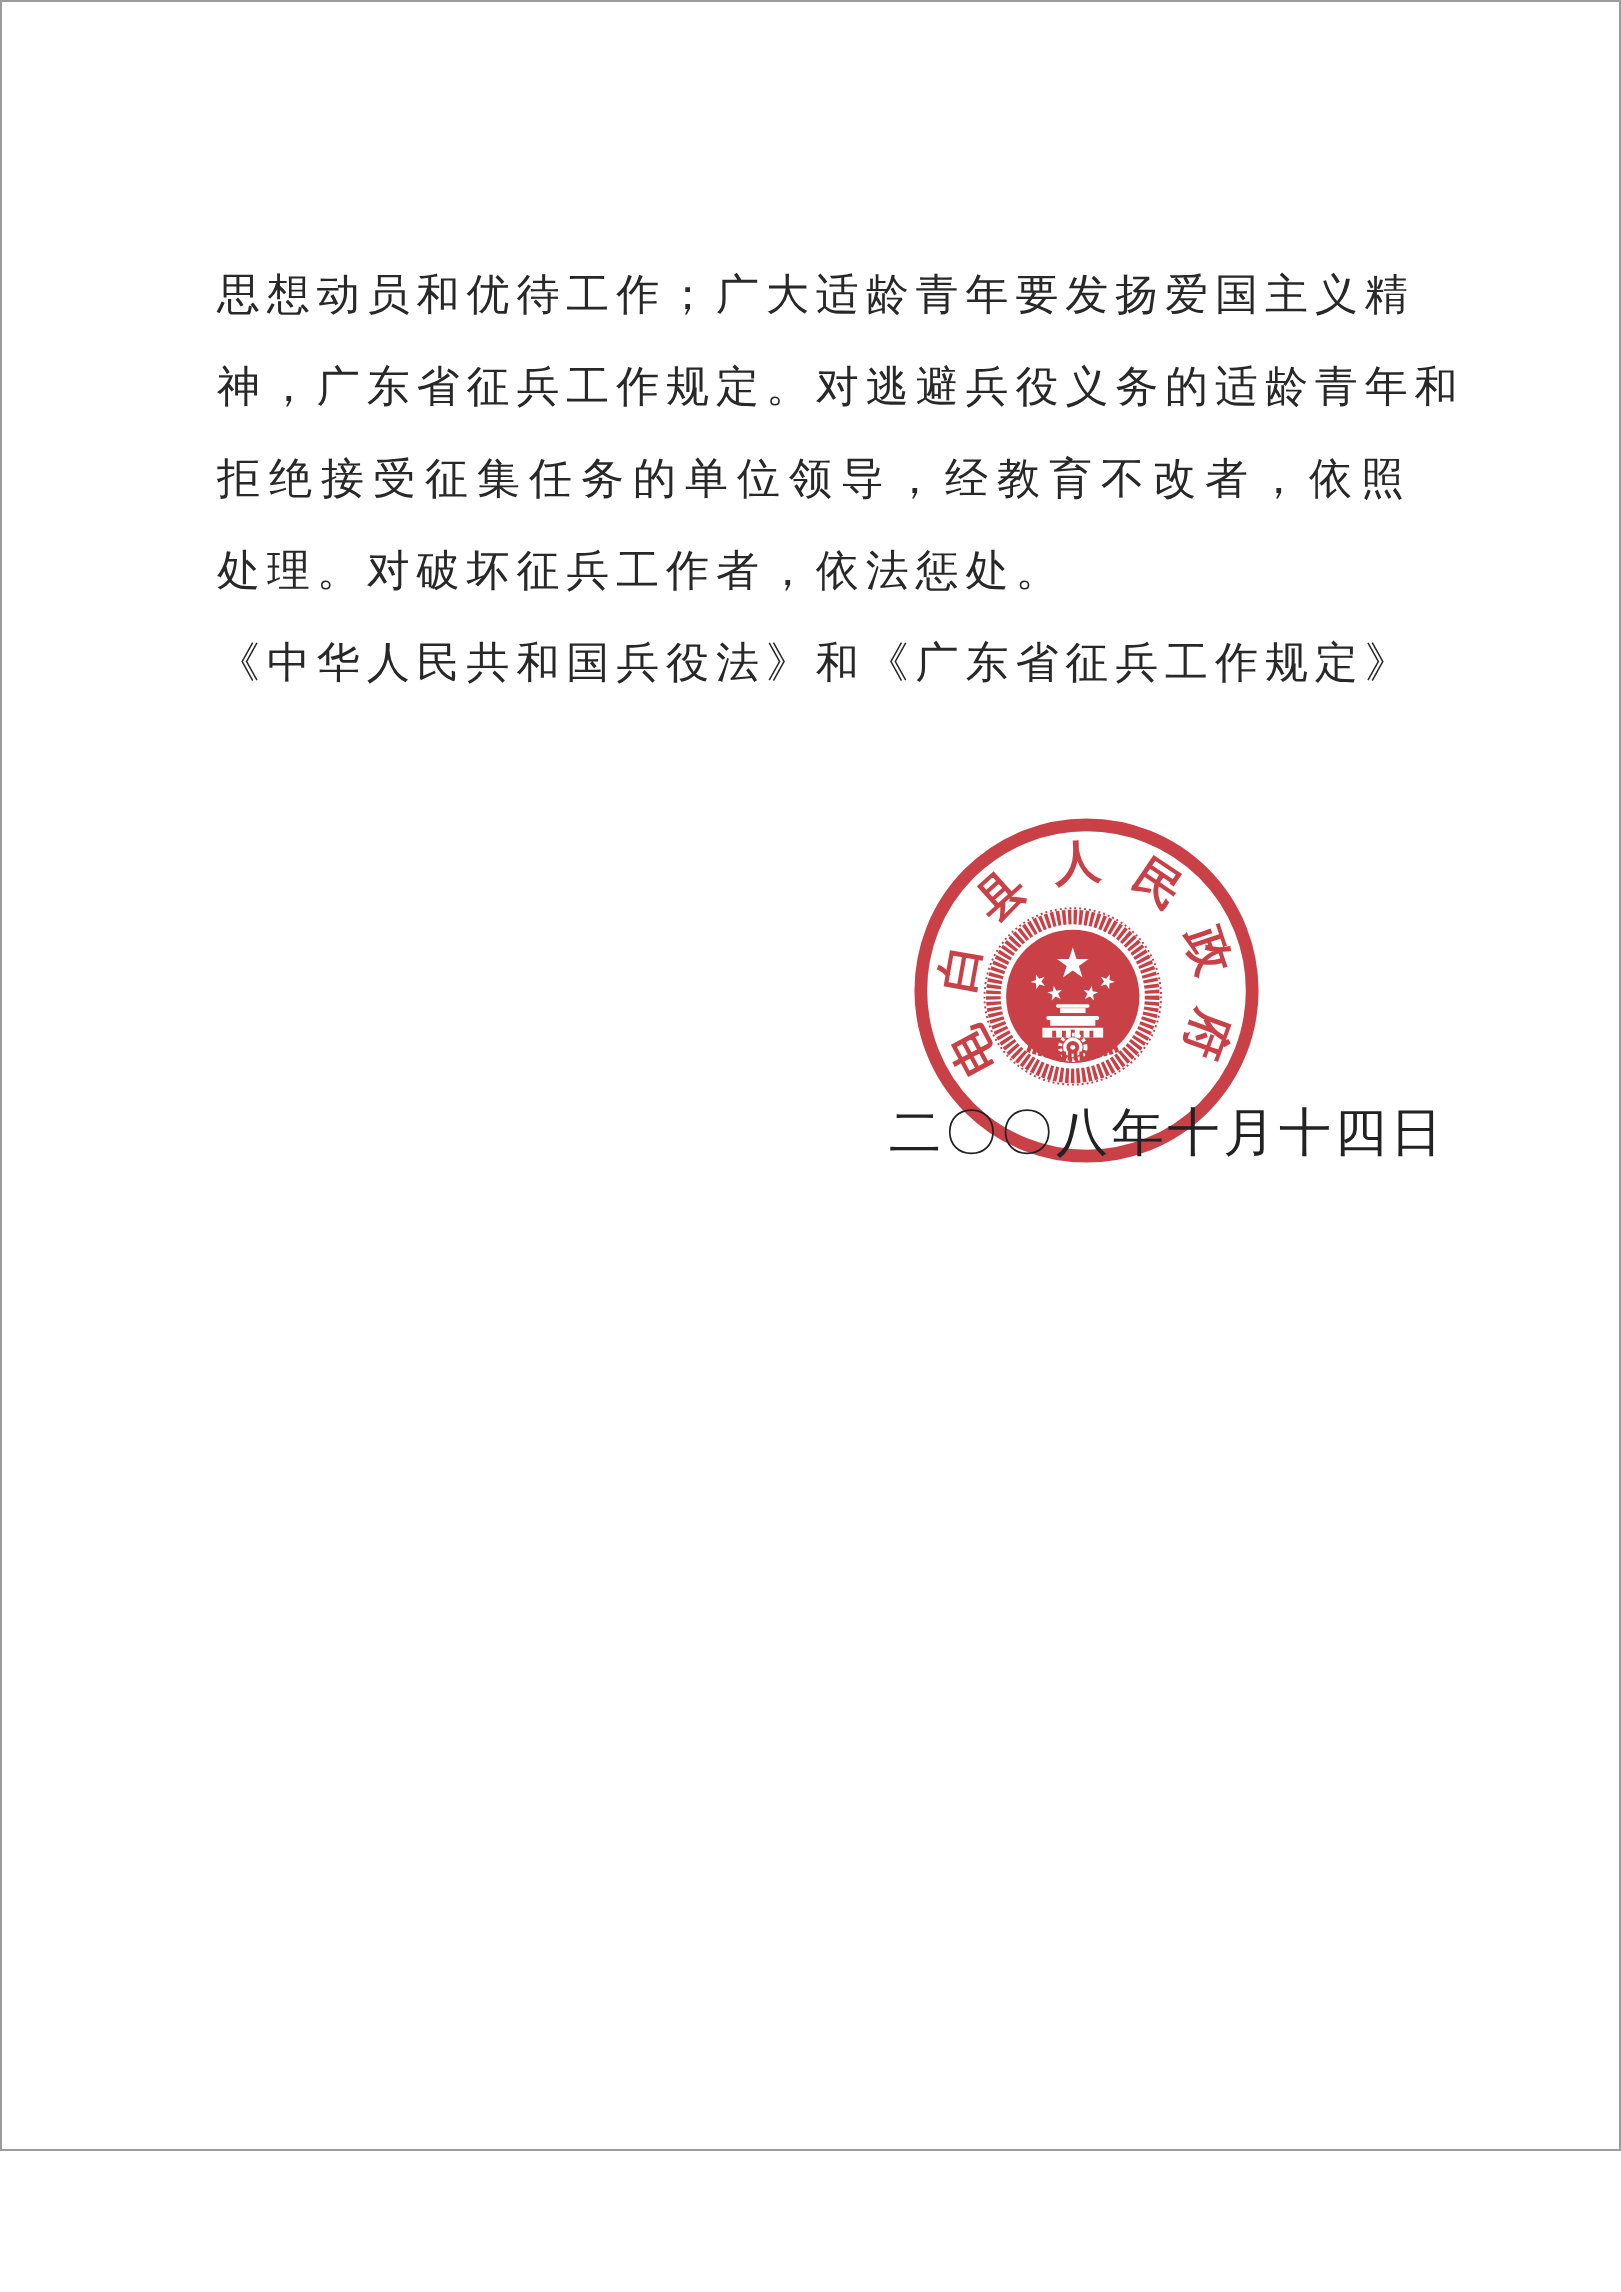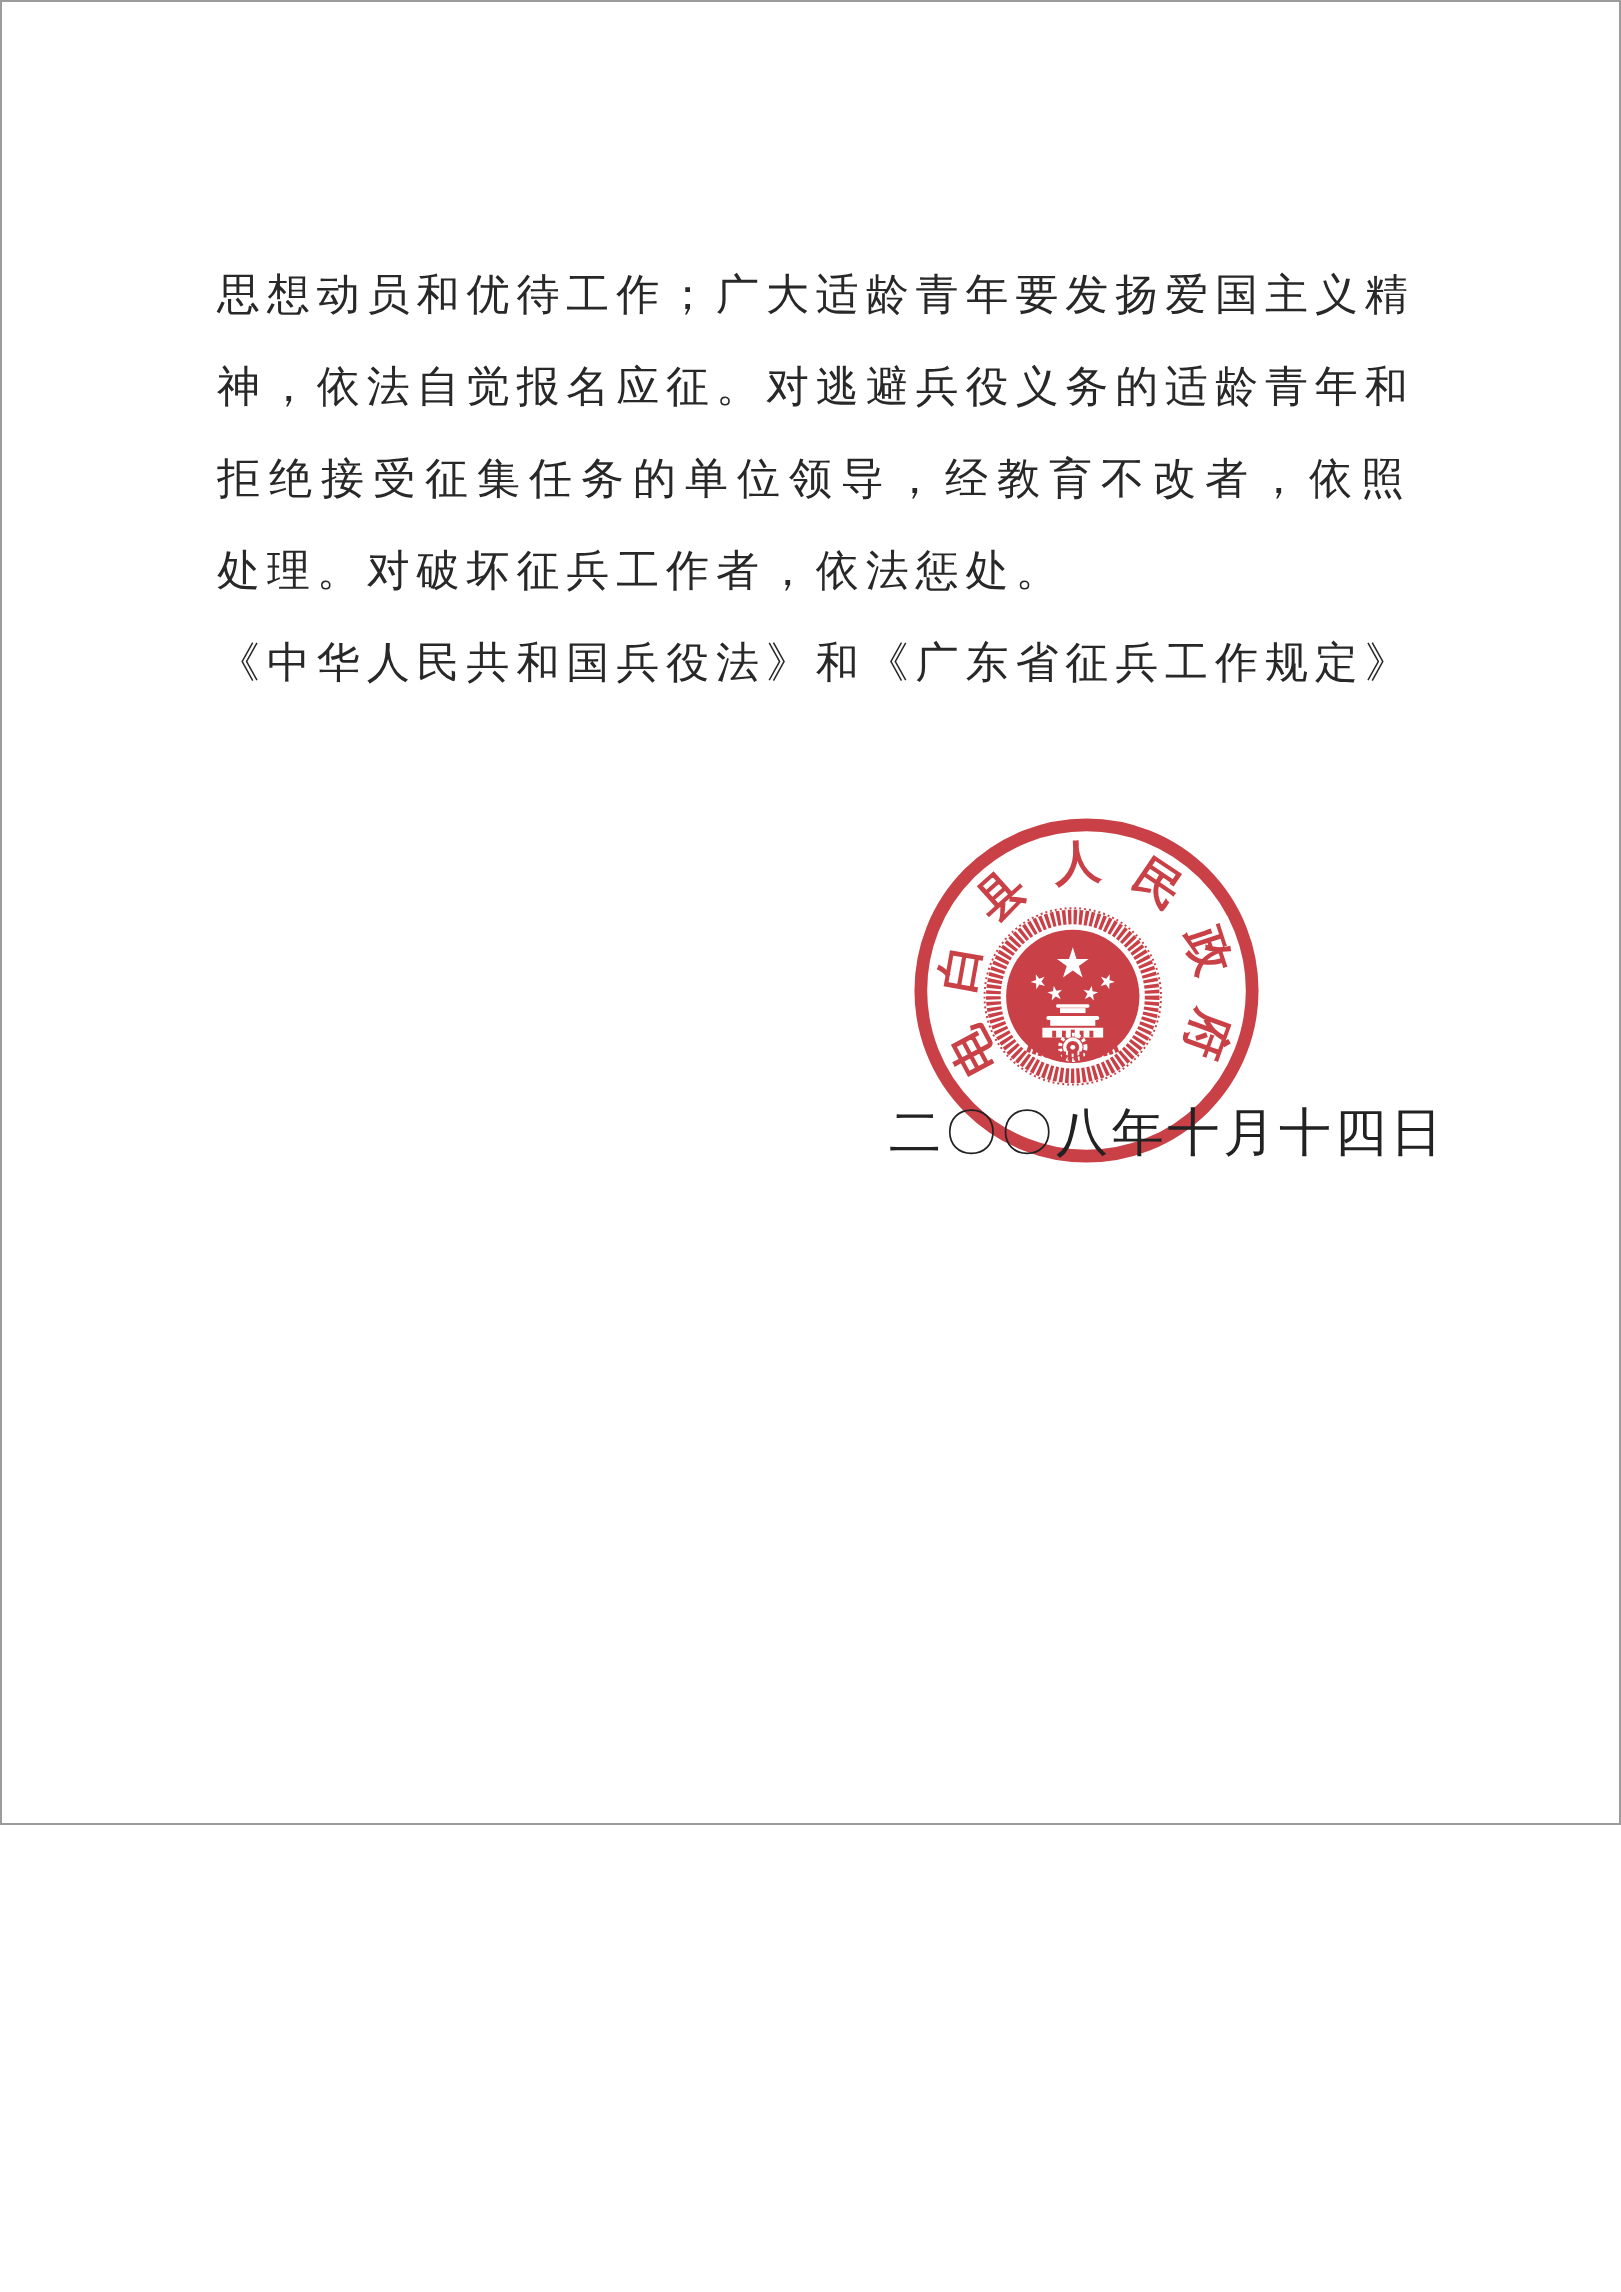--- a/index.html
+++ b/index.html
@@ -1,18 +1,18 @@
 <!DOCTYPE html>
 <html><head>
 <meta charset="utf-8">
 <style>
   html,body{margin:0;padding:0;background:#ffffff;}
   .page{
     position:relative;
-    width:1621px;height:1825px;
+    width:1621px;height:2151px;
     box-sizing:border-box;
     background:#ffffff;
     border:2px solid #9b9b9b;
     overflow:hidden;
     font-family:"Liberation Serif", serif;
   }
   .body-text{
     position:absolute;
     left:215px;top:247px;
     width:1192px;
@@ -49,21 +49,21 @@
     font-weight:bold;
   }
 </style>
 </head>
 <body>
 
 <div class="page">
 
   <div class="body-text">
     <div class="t-line">思想动员和优待工作；广大适龄青年要发扬爱国主义精</div>
-    <div class="t-line">神，依法自觉报名应征。对逃避兵役义务的适龄青年和</div>
+    <div class="t-line">神，广东省征兵工作规定。对逃避兵役义务的适龄青年和</div>
     <div class="t-line wide">拒绝接受征集任务的单位领导，经教育不改者，依照</div>
     <div class="t-line">处理。对破坏征兵工作者，依法惩处。</div>
     <div class="t-line">《中华人民共和国兵役法》和《广东省征兵工作规定》</div>
   </div>
 
   <svg class="seal" viewBox="-178 -178 356 356" xmlns="http://www.w3.org/2000/svg">
 
     <circle cx="0" cy="0" r="169" fill="none" stroke="#c5323a" stroke-width="13"></circle>
 
     <g fill="#c5323a" font-size="48" text-anchor="middle" transform="rotate(-4)">

